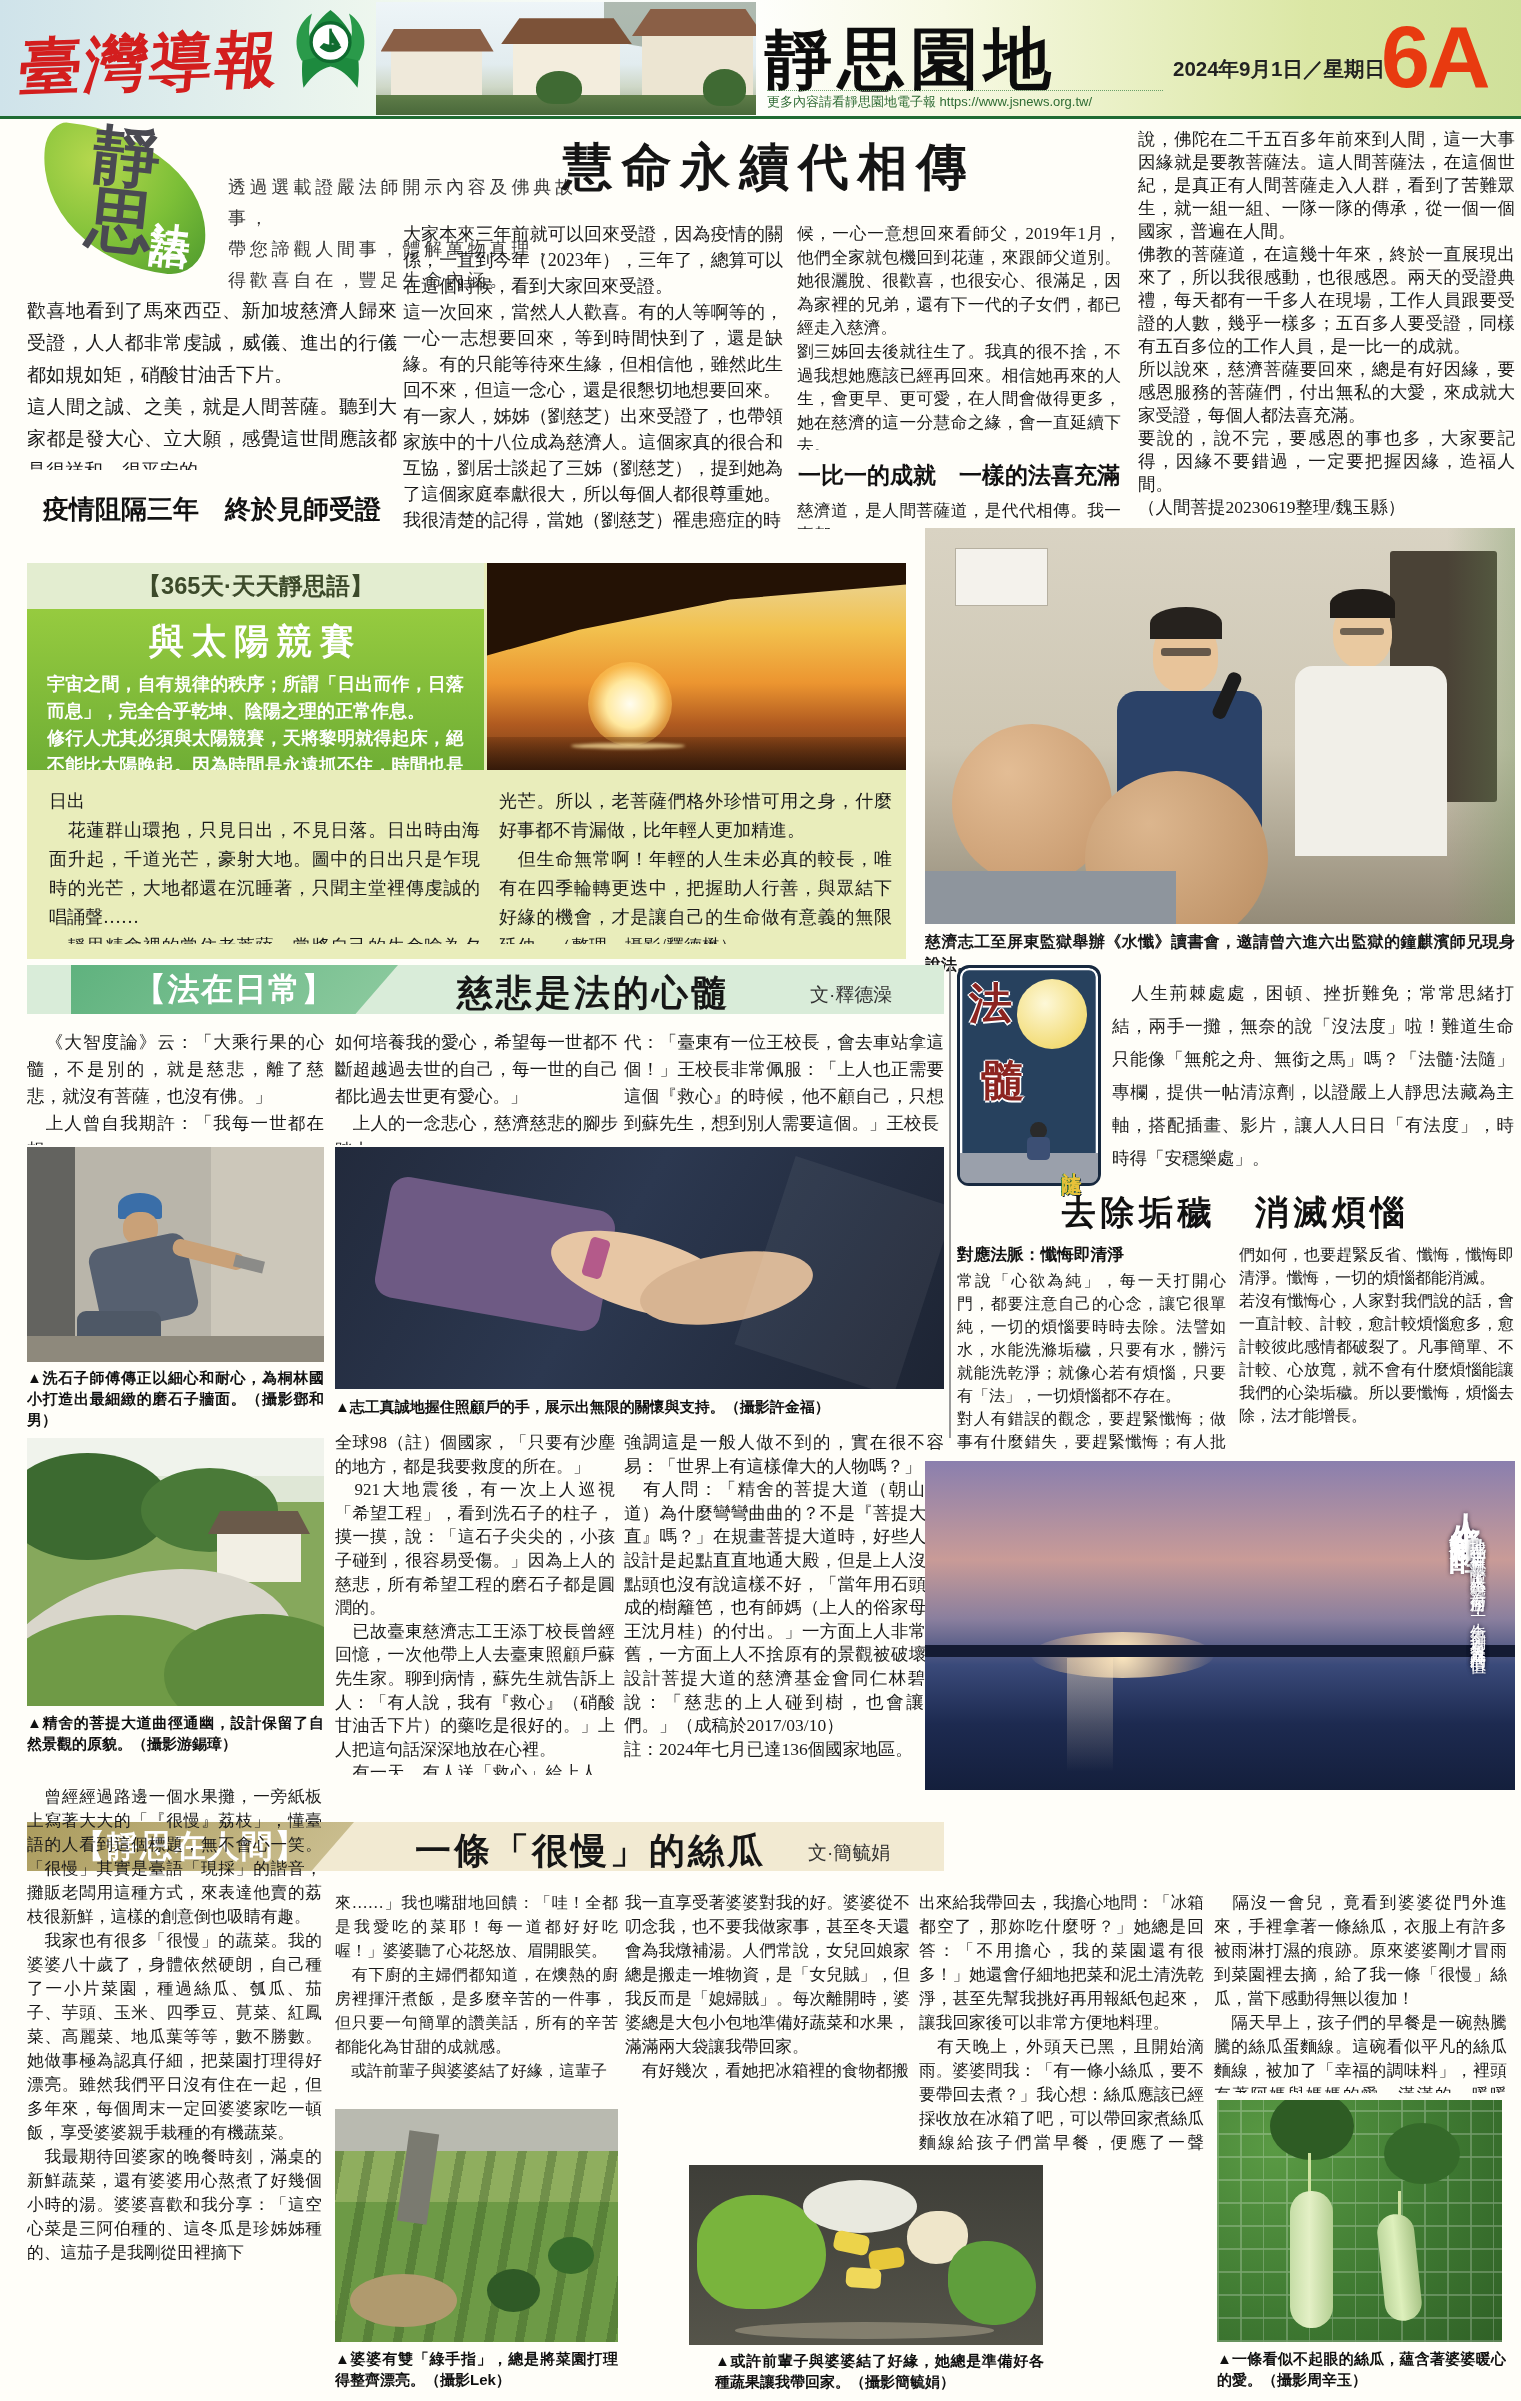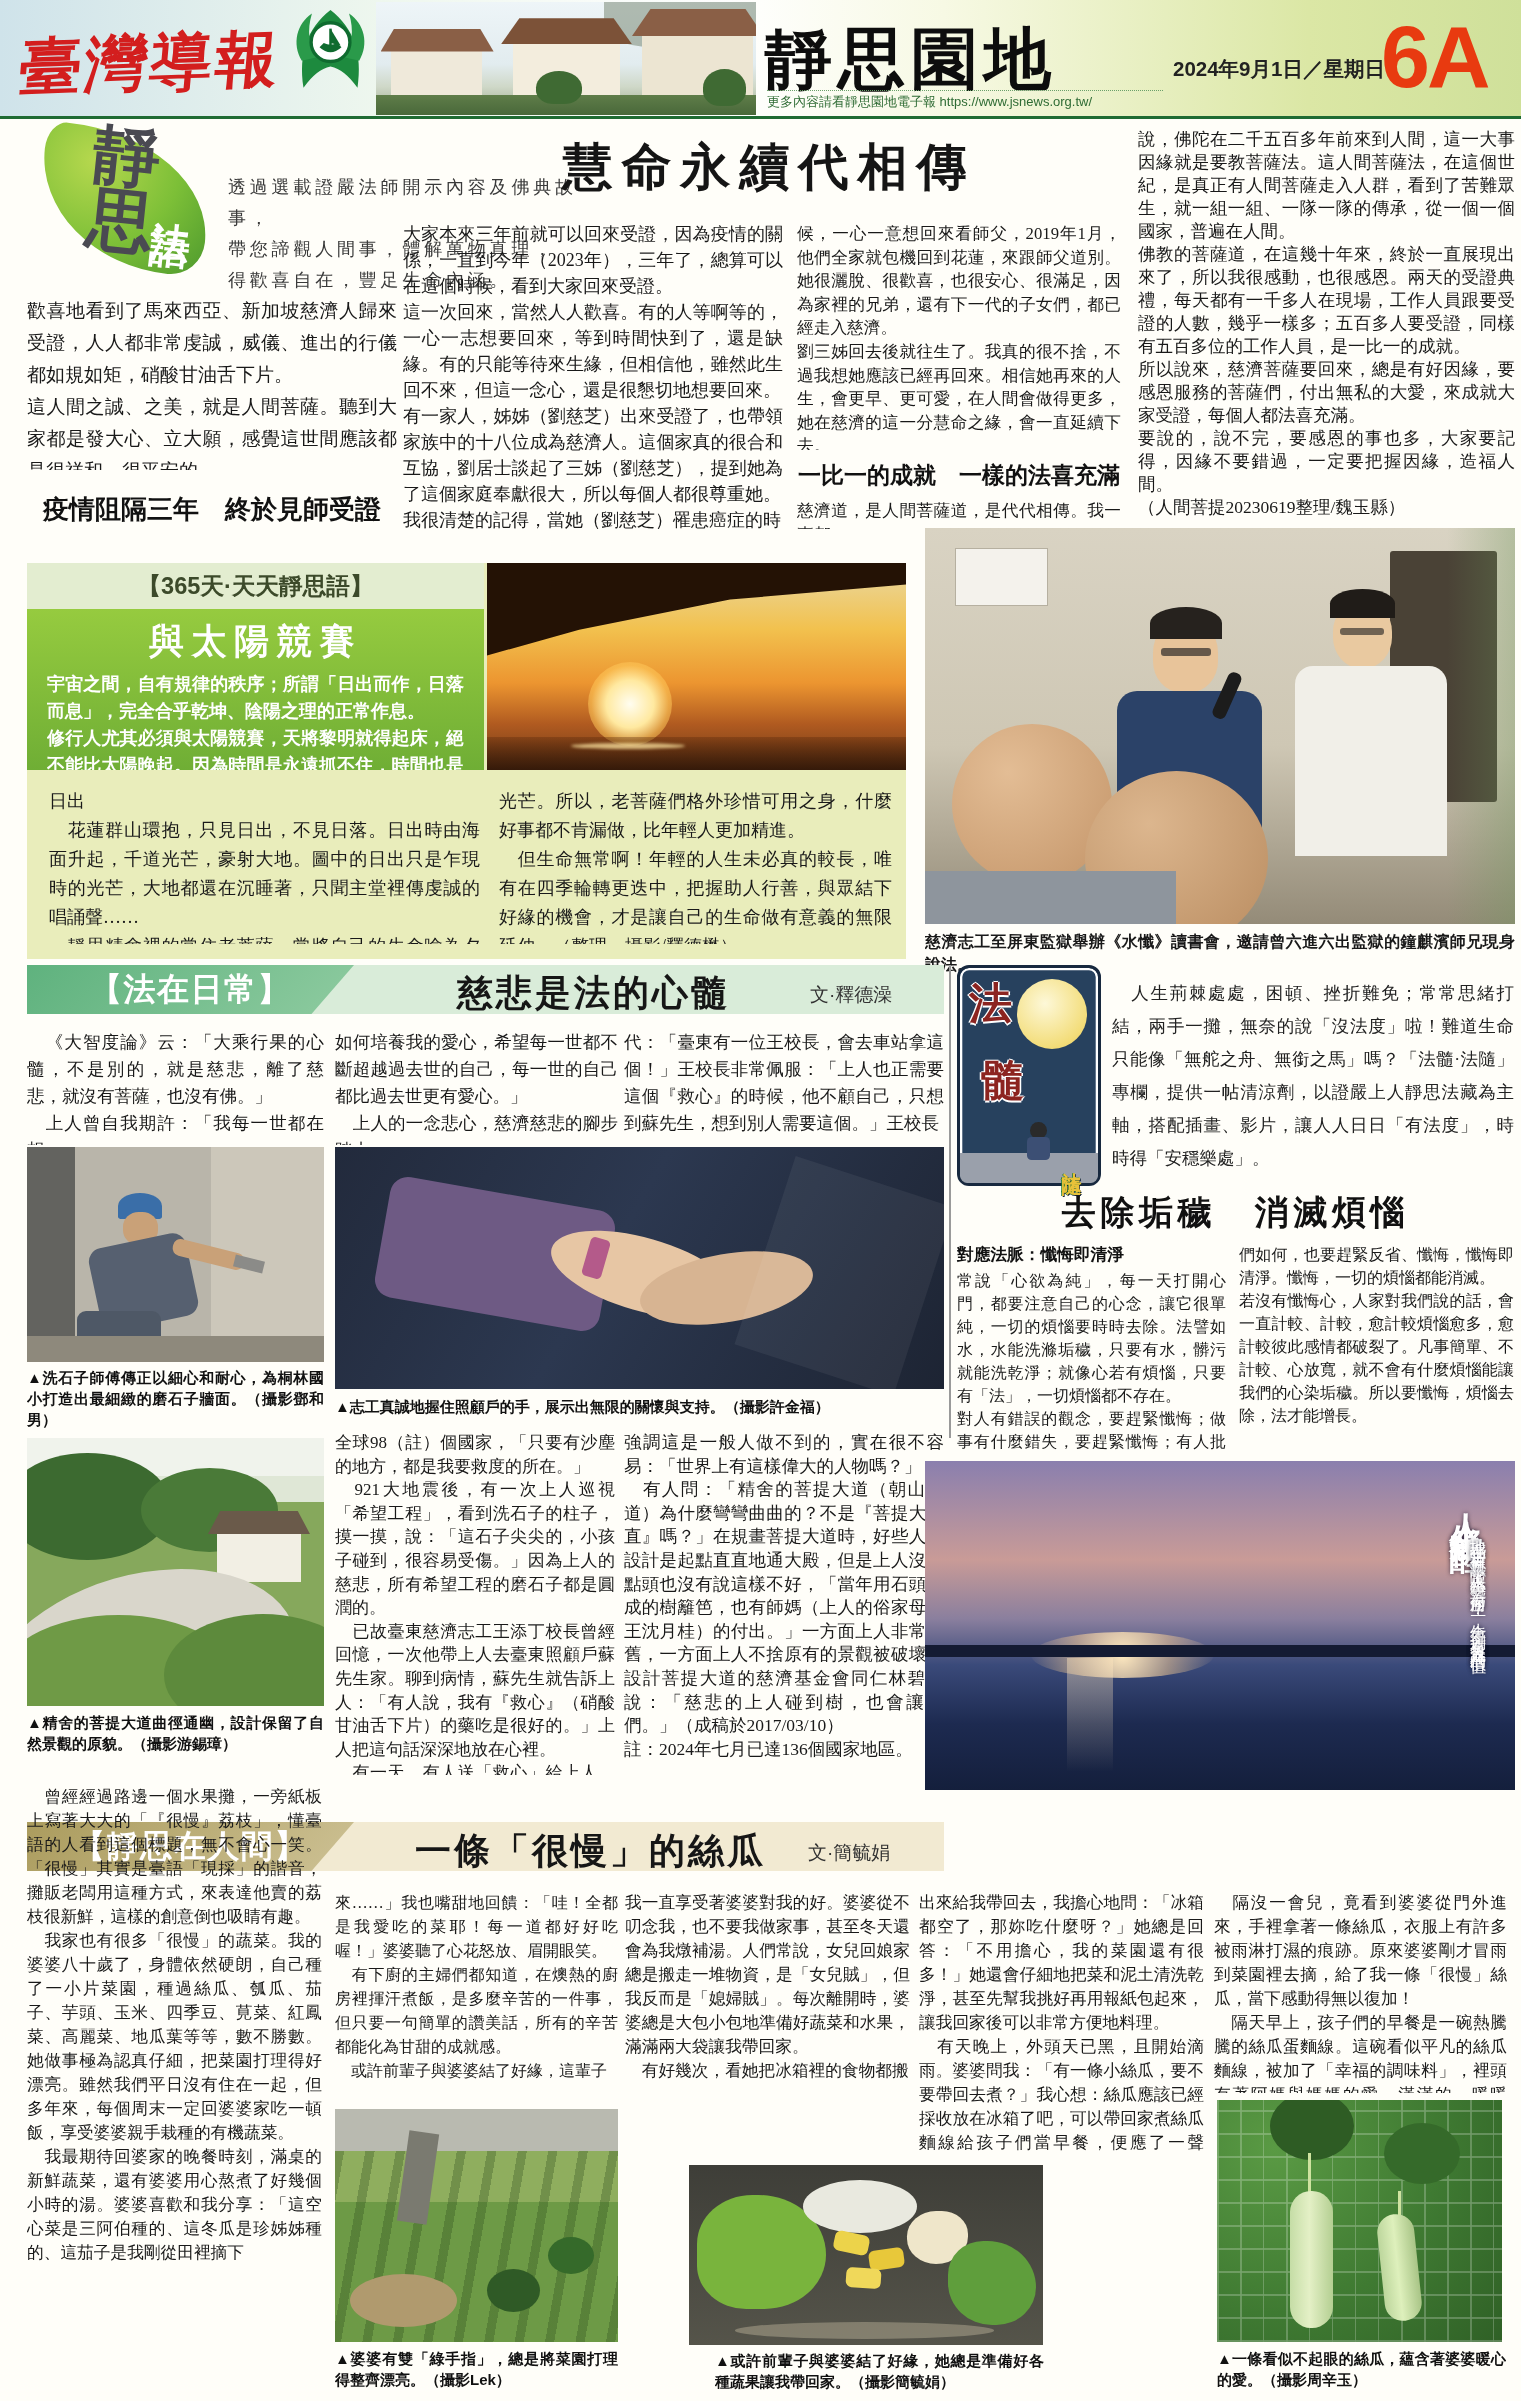--- a/index.html
+++ b/index.html
@@ -29,21 +29,21 @@
   .art-title{font-size:50px;font-weight:900;letter-spacing:9px;color:#151515;}
   .subhead{font-family:"Liberation Sans",sans-serif;font-weight:bold;color:#111;}
   
   .m365-head{background:#e3edd0;color:#3c4a2a;font-weight:bold;font-size:23.6px;line-height:46px;font-family:"Liberation Sans",sans-serif;}
   .m365-green{background:linear-gradient(180deg,#96cb3f,#6fae35);}
   .m365-title{color:#fff;font-size:35px;font-weight:900;letter-spacing:7.6px;font-family:"Liberation Sans",sans-serif;}
   .m365-body{color:#fff;font-size:18px;line-height:27px;font-family:"Liberation Sans",sans-serif;font-weight:bold;}
   .mod365bg{background:#e9edbb;}
   
   .banner-strip-green{background:#d9ecd9;}
-  .banner-box-green{background:linear-gradient(135deg,#5fb27e,#8ecba0);clip-path:polygon(0 0,100% 0,87% 100%,0 100%);}
+  .banner-box-green{background:linear-gradient(135deg,#5fb27e,#8ecba0);clip-path:polygon(0 0,100% 0,87% 100%,0 100%);margin-left:44px;}
   .banner-strip-tan{background:#f2ead2;}
   .banner-box-tan{background:linear-gradient(135deg,#ab9c5e,#cdc194);clip-path:polygon(0 0,100% 0,87% 100%,0 100%);}
   .banner-label{color:#fff;font-size:32px;font-weight:900;letter-spacing:1.5px;line-height:49px;text-align:center;font-family:"Liberation Sans",sans-serif;}
   .sec-heading{font-size:36px;font-weight:900;color:#161616;letter-spacing:3px;font-family:"Liberation Sans",sans-serif;}
   .byline{font-size:19px;color:#333;font-family:"Liberation Sans",sans-serif;}
   .vrule{background:#9a9a9a;width:1.5px;}
   
   .fs-box{background:#27415e;border:3.8px solid #18293f;border-radius:12px;
     box-shadow:inset 0 0 0 2.3px #fff;}
   .fs-char{color:#8c2420;font-weight:900;font-size:43px;line-height:44px;

